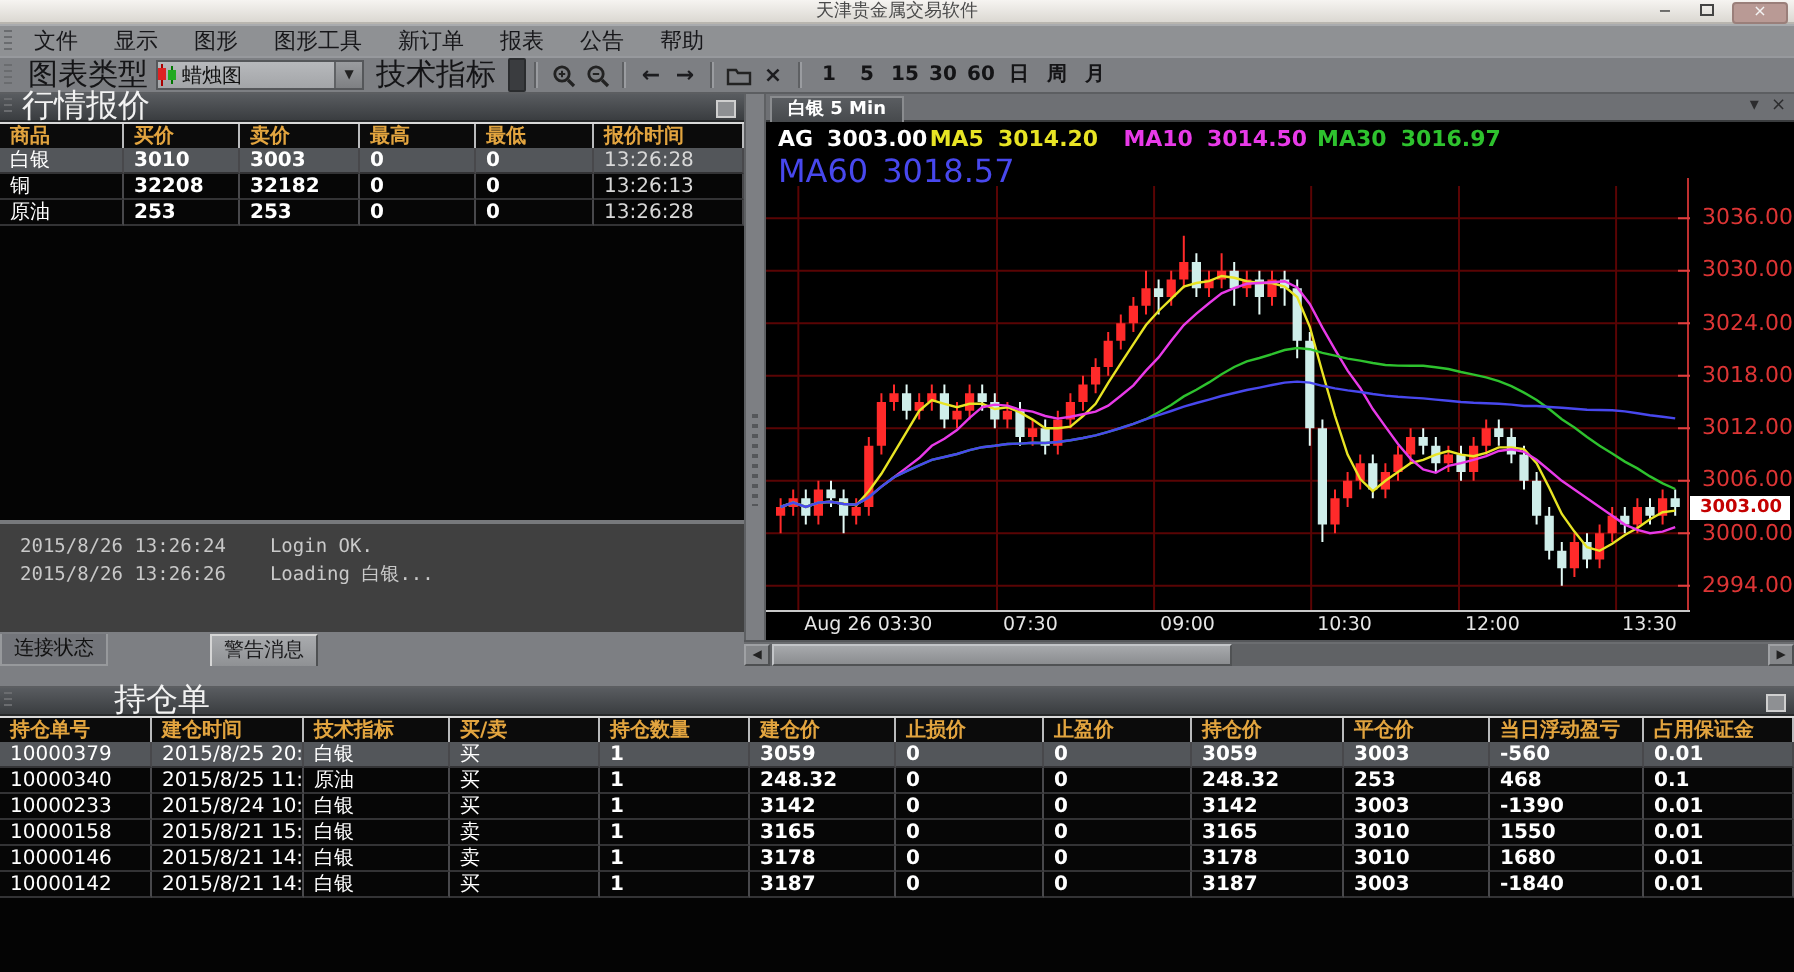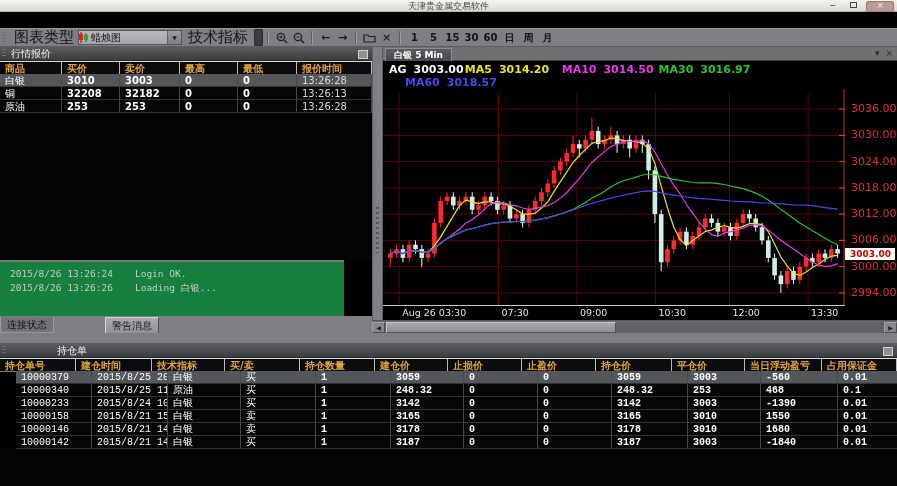--- a/index.html
+++ b/index.html
@@ -31,36 +31,36 @@
   .dd1{width:104px;} .dd2{width:158px;}
   .tb-sep{width:1px;height:13px;background:#5e6063;border-right:1px solid #9a9ca0;margin:0 4px;}
   .tb-btn{width:17px;height:15px;display:flex;align-items:center;justify-content:center;
     font-size:11px;color:#1c1c1f;font-weight:bold;}
   .tb-btn svg{display:block;}
   .tf-btn{min-width:15px;padding:0 2px;text-align:center;font-size:10px;font-weight:bold;color:#141416;line-height:15px;}
   .dark-handle{width:7px;height:15px;background:#3a3c3f;border:1px solid #2a2c2e;border-radius:1px;margin-left:2px;}
   
   .panel-titlebar{position:absolute;height:14px;background:linear-gradient(#595c60,#3a3d40);
     border-bottom:1px solid #262829;box-sizing:border-box;display:flex;align-items:center;}
-  .panel-title{font-size:10px;color:#f2f2f2;padding-left:3px;}
+  .panel-title{font-size:16px;color:#f2f2f2;padding-left:3px;}
   .panel-icon{position:absolute;right:4px;top:3px;width:8px;height:7px;border:1px solid #cfcfcf;background:#8e9093;}
   
   .qgrid{display:grid;grid-template-columns:62px 58px 60px 58px 59px 75px;}
   .thead .tcell{background:#0b0b0b;color:#e2a43f;font-weight:bold;border-right:1px solid #b9babc;
     border-bottom:1px solid #7a7a7c;box-sizing:border-box;}
   .thead{border-top:1px solid #d9d9d9;}
   .tcell{font-size:10px;line-height:13px;height:13px;padding-left:5px;box-sizing:border-box;
     color:#fff;border-right:1px solid #48484b;border-bottom:1px solid #333335;overflow:hidden;white-space:nowrap;}
   .trow{display:contents;}
   .trow .tcell{font-weight:bold;background:#060606;}
   .trow.sel .tcell{background:#53565a;}
   #quotes-body .trow .tcell:last-child{font-weight:normal;color:#d8d8d8;}
   #quotes-body .trow .tcell:first-child{font-weight:normal;}
   
-  .log{position:absolute;left:0;top:260px;width:344px;height:56px;background:#15803d;
+  .log{position:absolute;left:0;top:260px;width:372px;height:56px;background:#404040;
     border-top:2px solid #77797c;box-sizing:border-box;padding:5px 0 0 10px;}
   .log-line{font-family:"DejaVu Sans Mono","Liberation Mono",monospace;font-size:9.5px;color:#c9c9c9;line-height:14px;white-space:pre;}
   .log-time{margin-right:22px;}
   
   .tabs-strip{position:absolute;left:0;top:316px;width:372px;height:17px;background:#7d7f83;display:flex;align-items:flex-start;gap:48px;}
   .stab{font-size:10px;line-height:13px;padding:1px 6px;margin-top:1px;color:#1b1b1d;}
   .stab.active{background:#73757a;border:1px solid #97999c;border-top:none;color:#111;}
   .stab.raised{background:linear-gradient(#a9abae,#8f9194);border:1px solid #d6d6d6;
     border-right-color:#4e5052;border-bottom-color:#4e5052;margin-left:3px;}
   
@@ -70,21 +70,21 @@
     background:repeating-linear-gradient(to bottom,#55575a 0 2px,transparent 2px 5px);}
   
   .chart-tabbar{position:absolute;left:383px;top:47px;width:514px;height:14px;background:#6e7074;
     border-bottom:1px solid #3a3c3e;box-sizing:border-box;}
   .chart-tab{position:absolute;left:2px;top:1px;height:13px;padding:0 8px;background:linear-gradient(#5a5d61,#45484b);
     border:1px solid #8a8c8f;border-bottom:none;font-size:9px;line-height:13px;color:#fff;font-weight:bold;}
   .tabbar-icons{position:absolute;right:4px;top:1px;font-size:9px;color:#2c2c2e;display:flex;gap:6px;}
   .chart-black{position:absolute;left:383px;top:61px;width:514px;height:245px;background:#000;}
   #plot{position:absolute;left:0;top:0;}
   .legend-row{position:absolute;left:6px;top:2px;font-size:11px;font-weight:bold;white-space:nowrap;z-index:5;}
-  .legend-row2{position:absolute;left:22px;top:15px;font-size:11px;font-weight:bold;white-space:nowrap;z-index:5;}
+  .legend-row2{position:absolute;left:6px;top:15px;font-size:16px;font-weight:normal;white-space:nowrap;z-index:5;}
   .lg-item{display:inline-block;width:93px;}
   .lg-item.first{width:72px;}
   .lg-name{margin-right:7px;}
   .y-axis{position:absolute;left:462px;top:0;width:52px;height:245px;}
   .ylab{position:absolute;left:6px;font-size:11px;color:#dd3535;line-height:10px;}
   .price-marker{position:absolute;left:0px;width:50px;height:12px;background:#fff;color:#c40000;
     font-size:9px;font-weight:bold;line-height:12px;text-align:left;padding-left:5px;box-sizing:border-box;z-index:6;}
   .x-axis{position:absolute;left:383px;top:306px;width:514px;height:14px;background:#000;}
   .xlab{position:absolute;top:1px;font-size:9.5px;color:#e6e6e6;white-space:nowrap;}
   
@@ -93,40 +93,51 @@
   .scroll-btn{width:13px;height:11px;background:#85878a;border:1px solid #9fa1a4;border-right-color:#4e5052;
     border-bottom-color:#4e5052;font-size:6px;line-height:10px;text-align:center;color:#222;box-sizing:border-box;}
   .scroll-track{flex:1;height:11px;background:#606265;position:relative;}
   .scroll-thumb{position:absolute;left:1px;top:0;width:46%;height:11px;background:linear-gradient(#a7a9ac,#8b8d90);
     border:1px solid #c3c5c8;border-right-color:#505254;border-bottom-color:#505254;box-sizing:border-box;}
   
   .dock-strip{position:absolute;left:0;top:333px;width:897px;height:11px;background:#7d7f83;
     border-bottom:1px solid #5c5e61;box-sizing:border-box;}
   .pgrid{display:grid;grid-template-columns:76px 76px 73px 75px 75px 73px 74px 74px 76px 73px 77px 75px;}
   #positions-header{position:absolute;left:0;top:358px;width:897px;}
-  #positions-body{position:absolute;left:16px;top:371px;width:777px;font-family:Liberation Mono, monospace;}
+  #positions-body{position:absolute;left:0;top:371px;width:777px;}
   #quotes-header{position:absolute;left:0;top:61px;width:372px;}
   #quotes-body{position:absolute;left:0;top:74px;width:372px;}
   #positions-body .trow .tcell:nth-child(-n+4){font-weight:normal;}
   .black-fill{position:absolute;background:#040404;}
 </style>
 </head>
 <body>
 
 <div id="app">
 
   <div class="titlebar">
     <div class="title-text">天津贵金属交易软件</div>
     <div class="win-controls">
       <div class="win-btn">−</div>
       <div class="win-btn"><span class="restore-glyph"></span></div>
       <div class="win-btn close">×</div>
     </div>
   </div>
 
+  <div class="menubar">
+    <div class="grip-v"></div>
+    <div class="menu-item">文件</div>
+    <div class="menu-item">显示</div>
+    <div class="menu-item">图形</div>
+    <div class="menu-item">图形工具</div>
+    <div class="menu-item">新订单</div>
+    <div class="menu-item">报表</div>
+    <div class="menu-item">公告</div>
+    <div class="menu-item">帮助</div>
+  </div>
 
   <div class="toolbar">
     <div class="grip-v"></div>
     <span class="tb-label">图表类型</span>
     <div class="dropdown dd1">
       <svg width="9" height="11">
         <line x1="2" y1="0" x2="2" y2="11" stroke="#a00" stroke-width="1"></line>
           <rect x="0" y="2" width="4" height="6" fill="#d22"></rect>
         <line x1="7" y1="1" x2="7" y2="10" stroke="#070" stroke-width="1"></line>
           <rect x="5" y="3" width="4" height="5" fill="#2a2"></rect>

